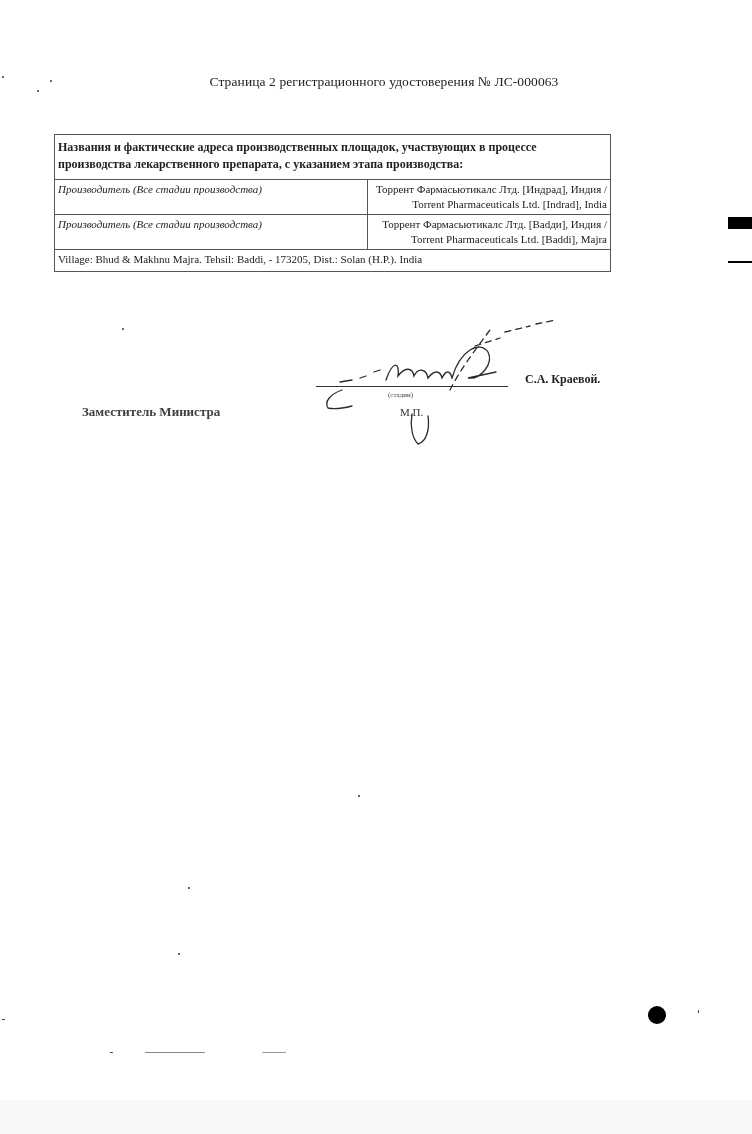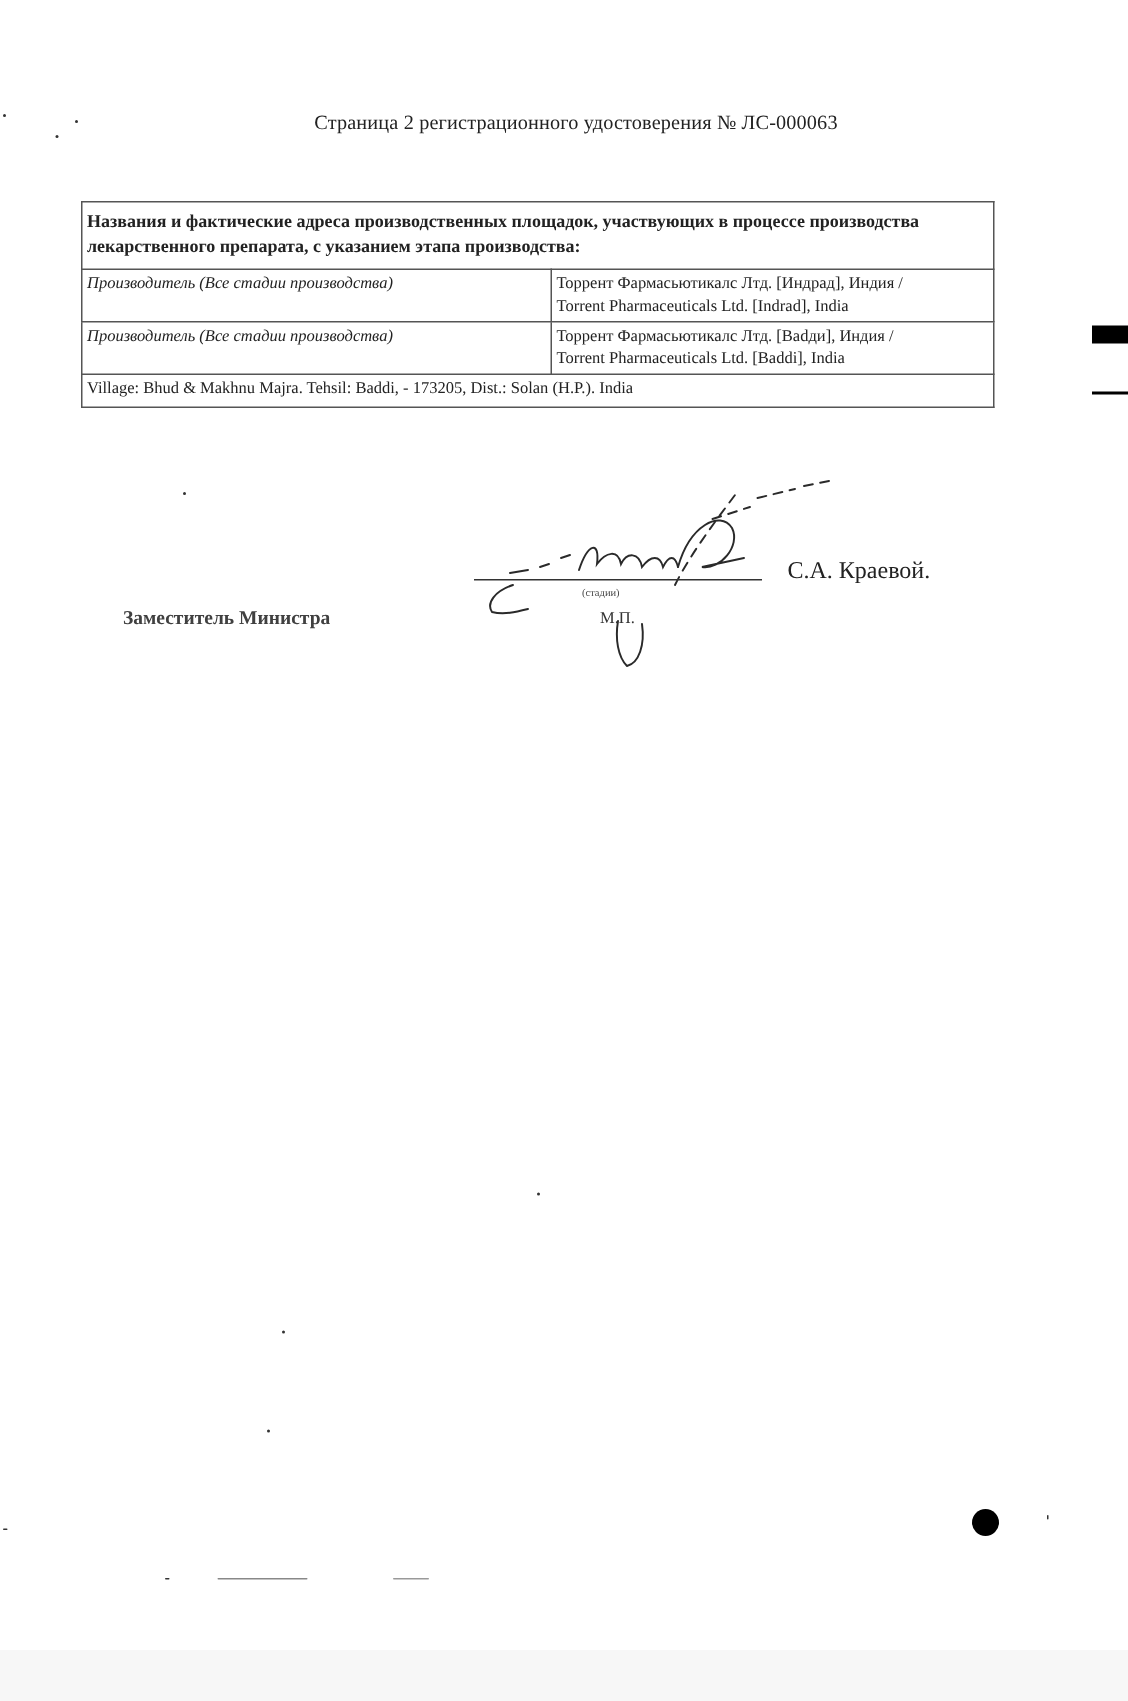--- a/index.html
+++ b/index.html
@@ -6,38 +6,38 @@
     body {
       width: 752px; height: 1134px; background: #ffffff; position: relative; overflow: hidden;
       font-family: "Liberation Serif", "DejaVu Serif", serif; color: #1a1a1a;
     }
     .page-header {
       position: absolute; left: 10px; width: 752px; top: 74px; text-align: center;
       font-size: 13.5px; letter-spacing: 0.1px; color: #222;
     }
     .page-header span.inner { position: relative; left: -2px; }
     .sites-table {
-      position: absolute; left: 54px; top: 134px; width: 609px;
+      position: absolute; left: 54px; top: 134px; width: 557px;
       border-collapse: collapse; font-size: 11px; color: #222;
     }
     .sites-table td {
       border: 1px solid #555; padding: 2px 3px 2px 3px; vertical-align: top; line-height: 15px;
     }
     .sites-table td.head-cell {
       font-weight: bold; font-size: 12px; line-height: 17px; padding: 4px 3px 6px 3px; height: 33px;
     }
     .sites-table td.role { font-style: italic; width: 306px; height: 29px; }
-    .sites-table td.name { height: 29px; }
+    .sites-table td.name { height: 29px; text-align: right; }
     .sites-table td.addr { height: 17px; }
     .signature-block { position: absolute; left: 0; top: 300px; width: 752px; height: 160px; }
     .signer-title {
       position: absolute; left: 82px; top: 72px; font-weight: bold; font-size: 13px; color: #404040; margin-top: 32px;
     }
     .signer-name {
-      position: absolute; left: 525px; top: 72px; font-weight: normal; font-size: 16px; color: #222;
+      position: absolute; left: 525px; top: 72px; font-weight: bold; font-size: 12px; color: #222;
     }
     .sig-line {
       position: absolute; left: 316px; top: 86px; width: 192px; height: 0; border-top: 1px solid #333;
     }
     .sig-caption {
       position: absolute; left: 388px; top: 91px; font-size: 7px; color: #444;
     }
     .stamp-caption {
       position: absolute; left: 400px; top: 106px; font-size: 11px; color: #333;
     }
@@ -69,21 +69,21 @@
     <td class="role">Производитель (Все стадии производства)</td>
     <td class="name">
       <div>Торрент Фармасьютикалс Лтд. [Индрад], Индия /</div>
       <div>Torrent Pharmaceuticals Ltd. [Indrad], India</div>
     </td>
   </tr>
   <tr>
     <td class="role">Производитель (Все стадии производства)</td>
     <td class="name">
       <div>Торрент Фармасьютикалс Лтд. [Badди], Индия /</div>
-      <div>Torrent Pharmaceuticals Ltd. [Baddi], India</div>
+      <div>Torrent Pharmaceuticals Ltd. [Baddi], Majra</div>
     </td>
   </tr>
   <tr>
     <td class="addr" colspan="2">Village: Bhud &amp; Makhnu Majra. Tehsil: Baddi, - 173205, Dist.: Solan (H.P.). India</td>
   </tr>
 </tbody>
   </table>
 
 <div class="signature-block">
   <div class="signer-title">Заместитель Министра</div>

